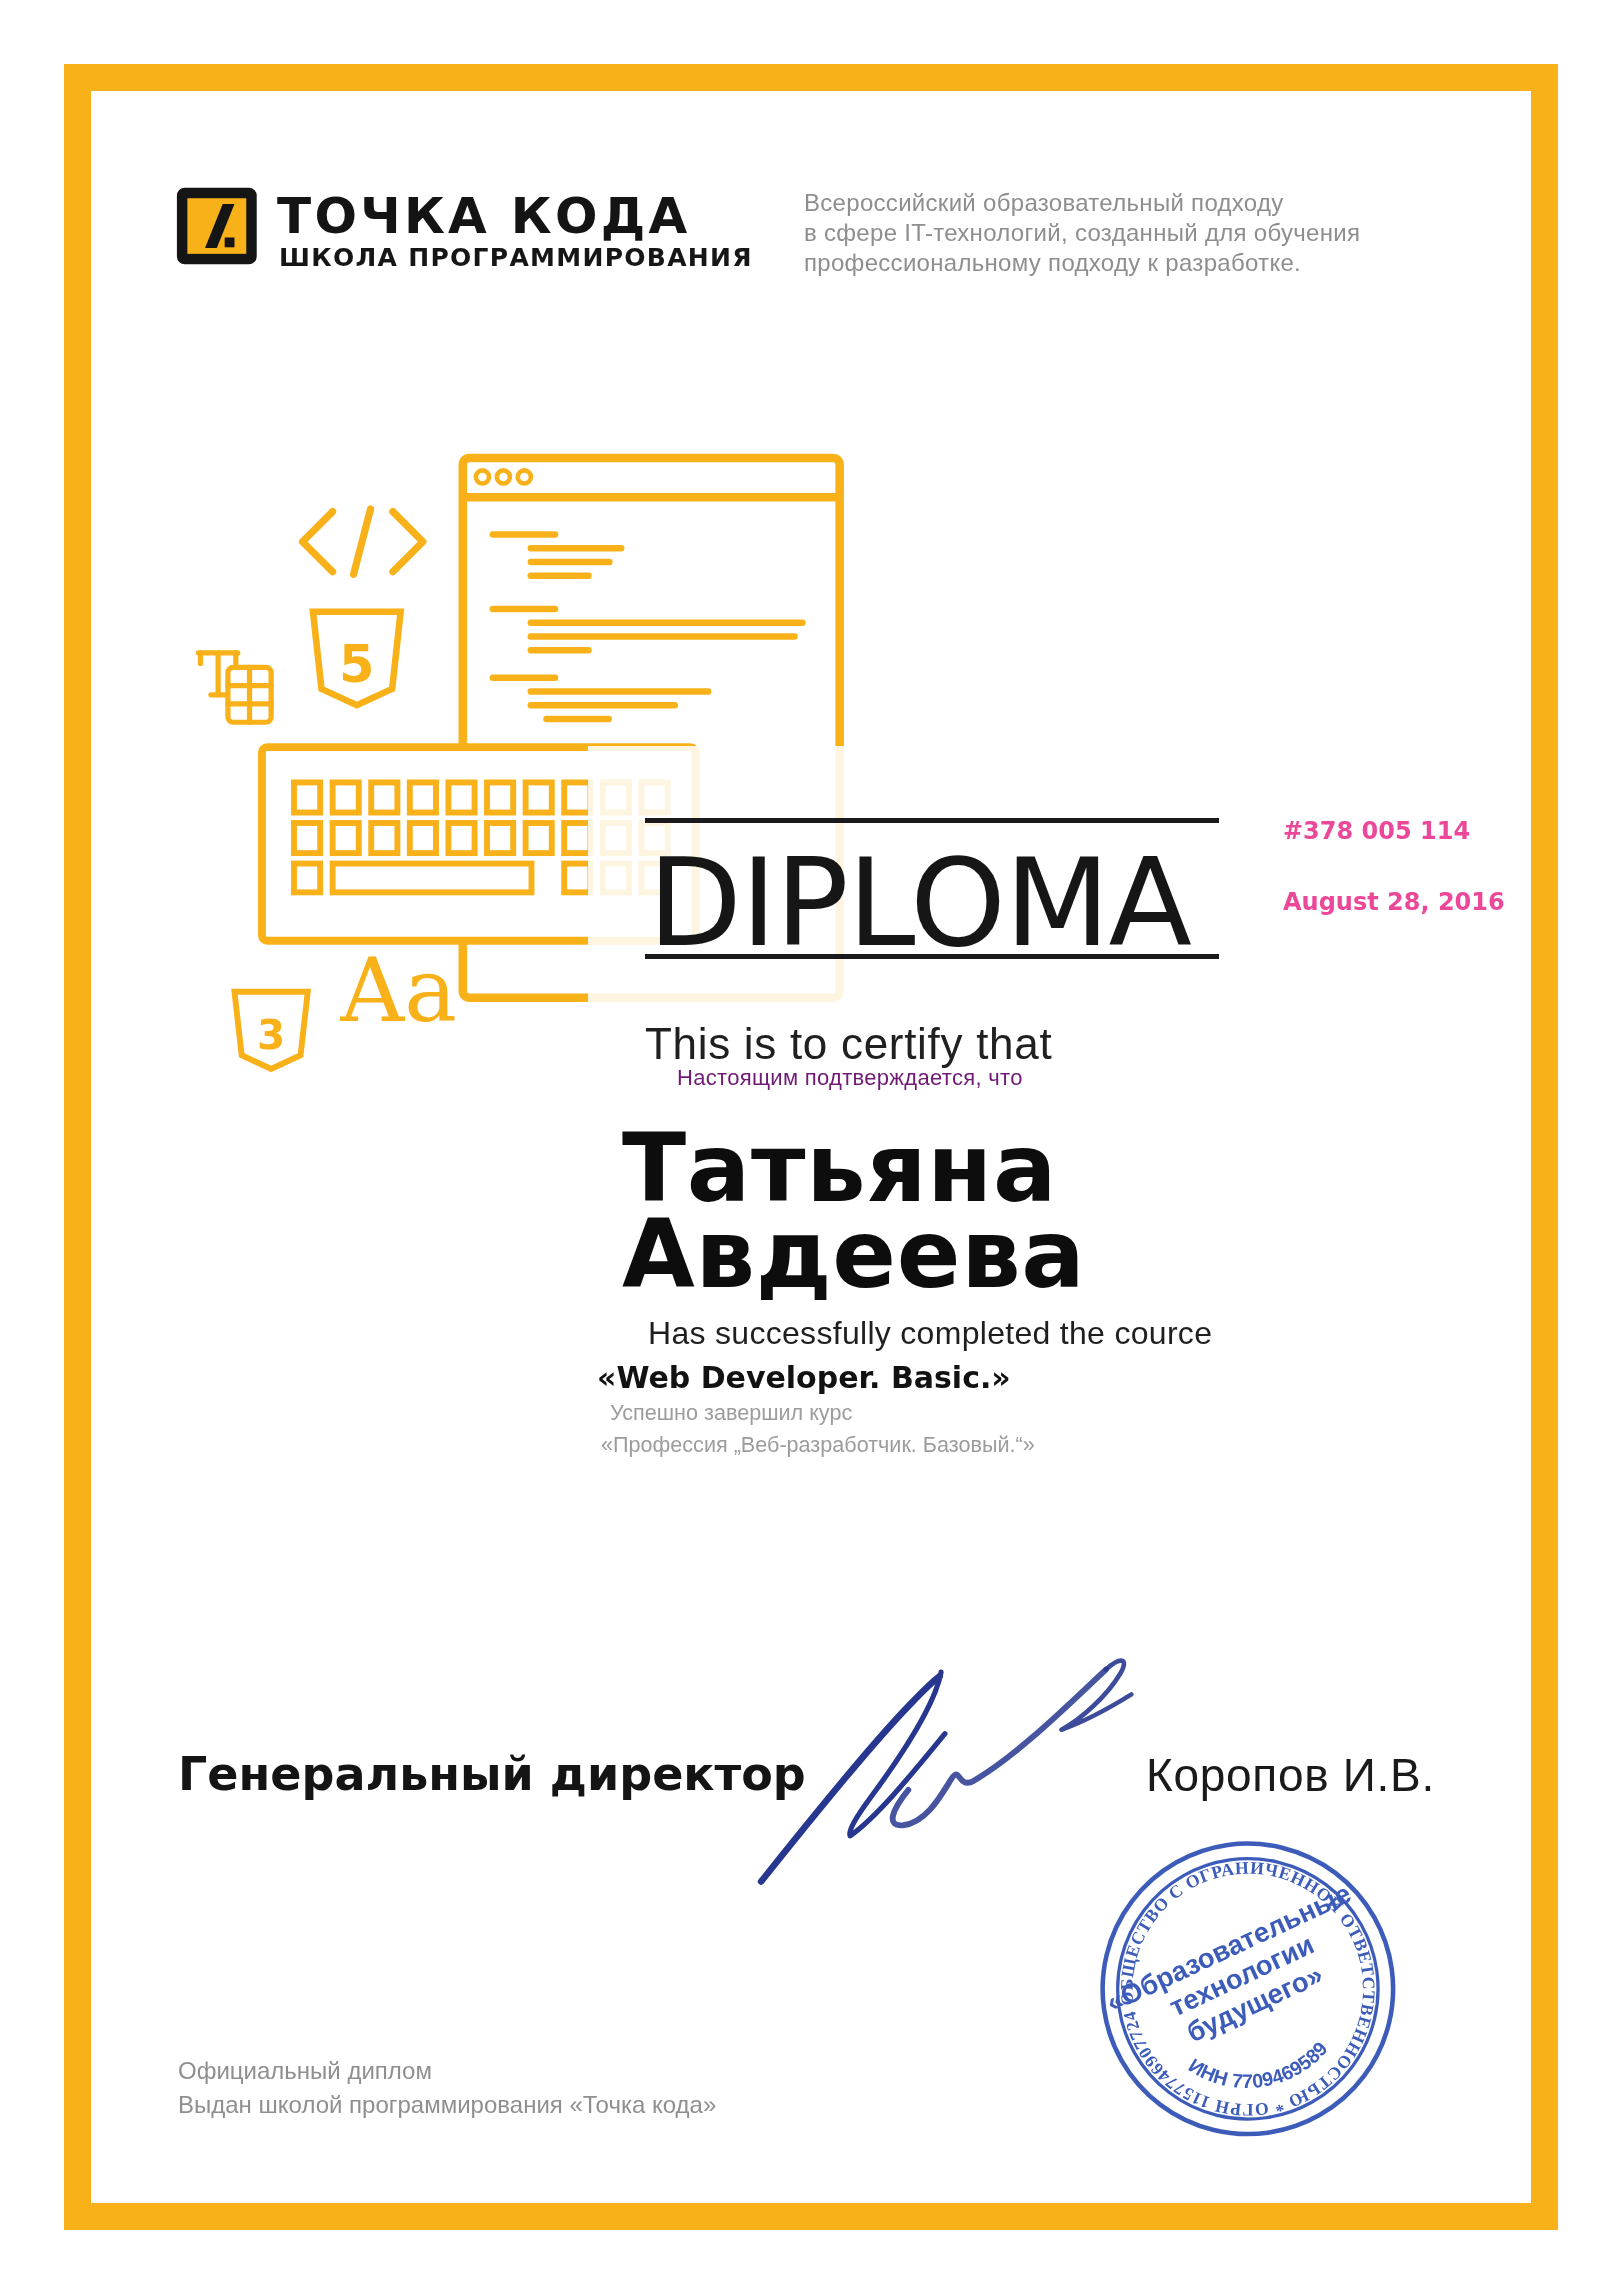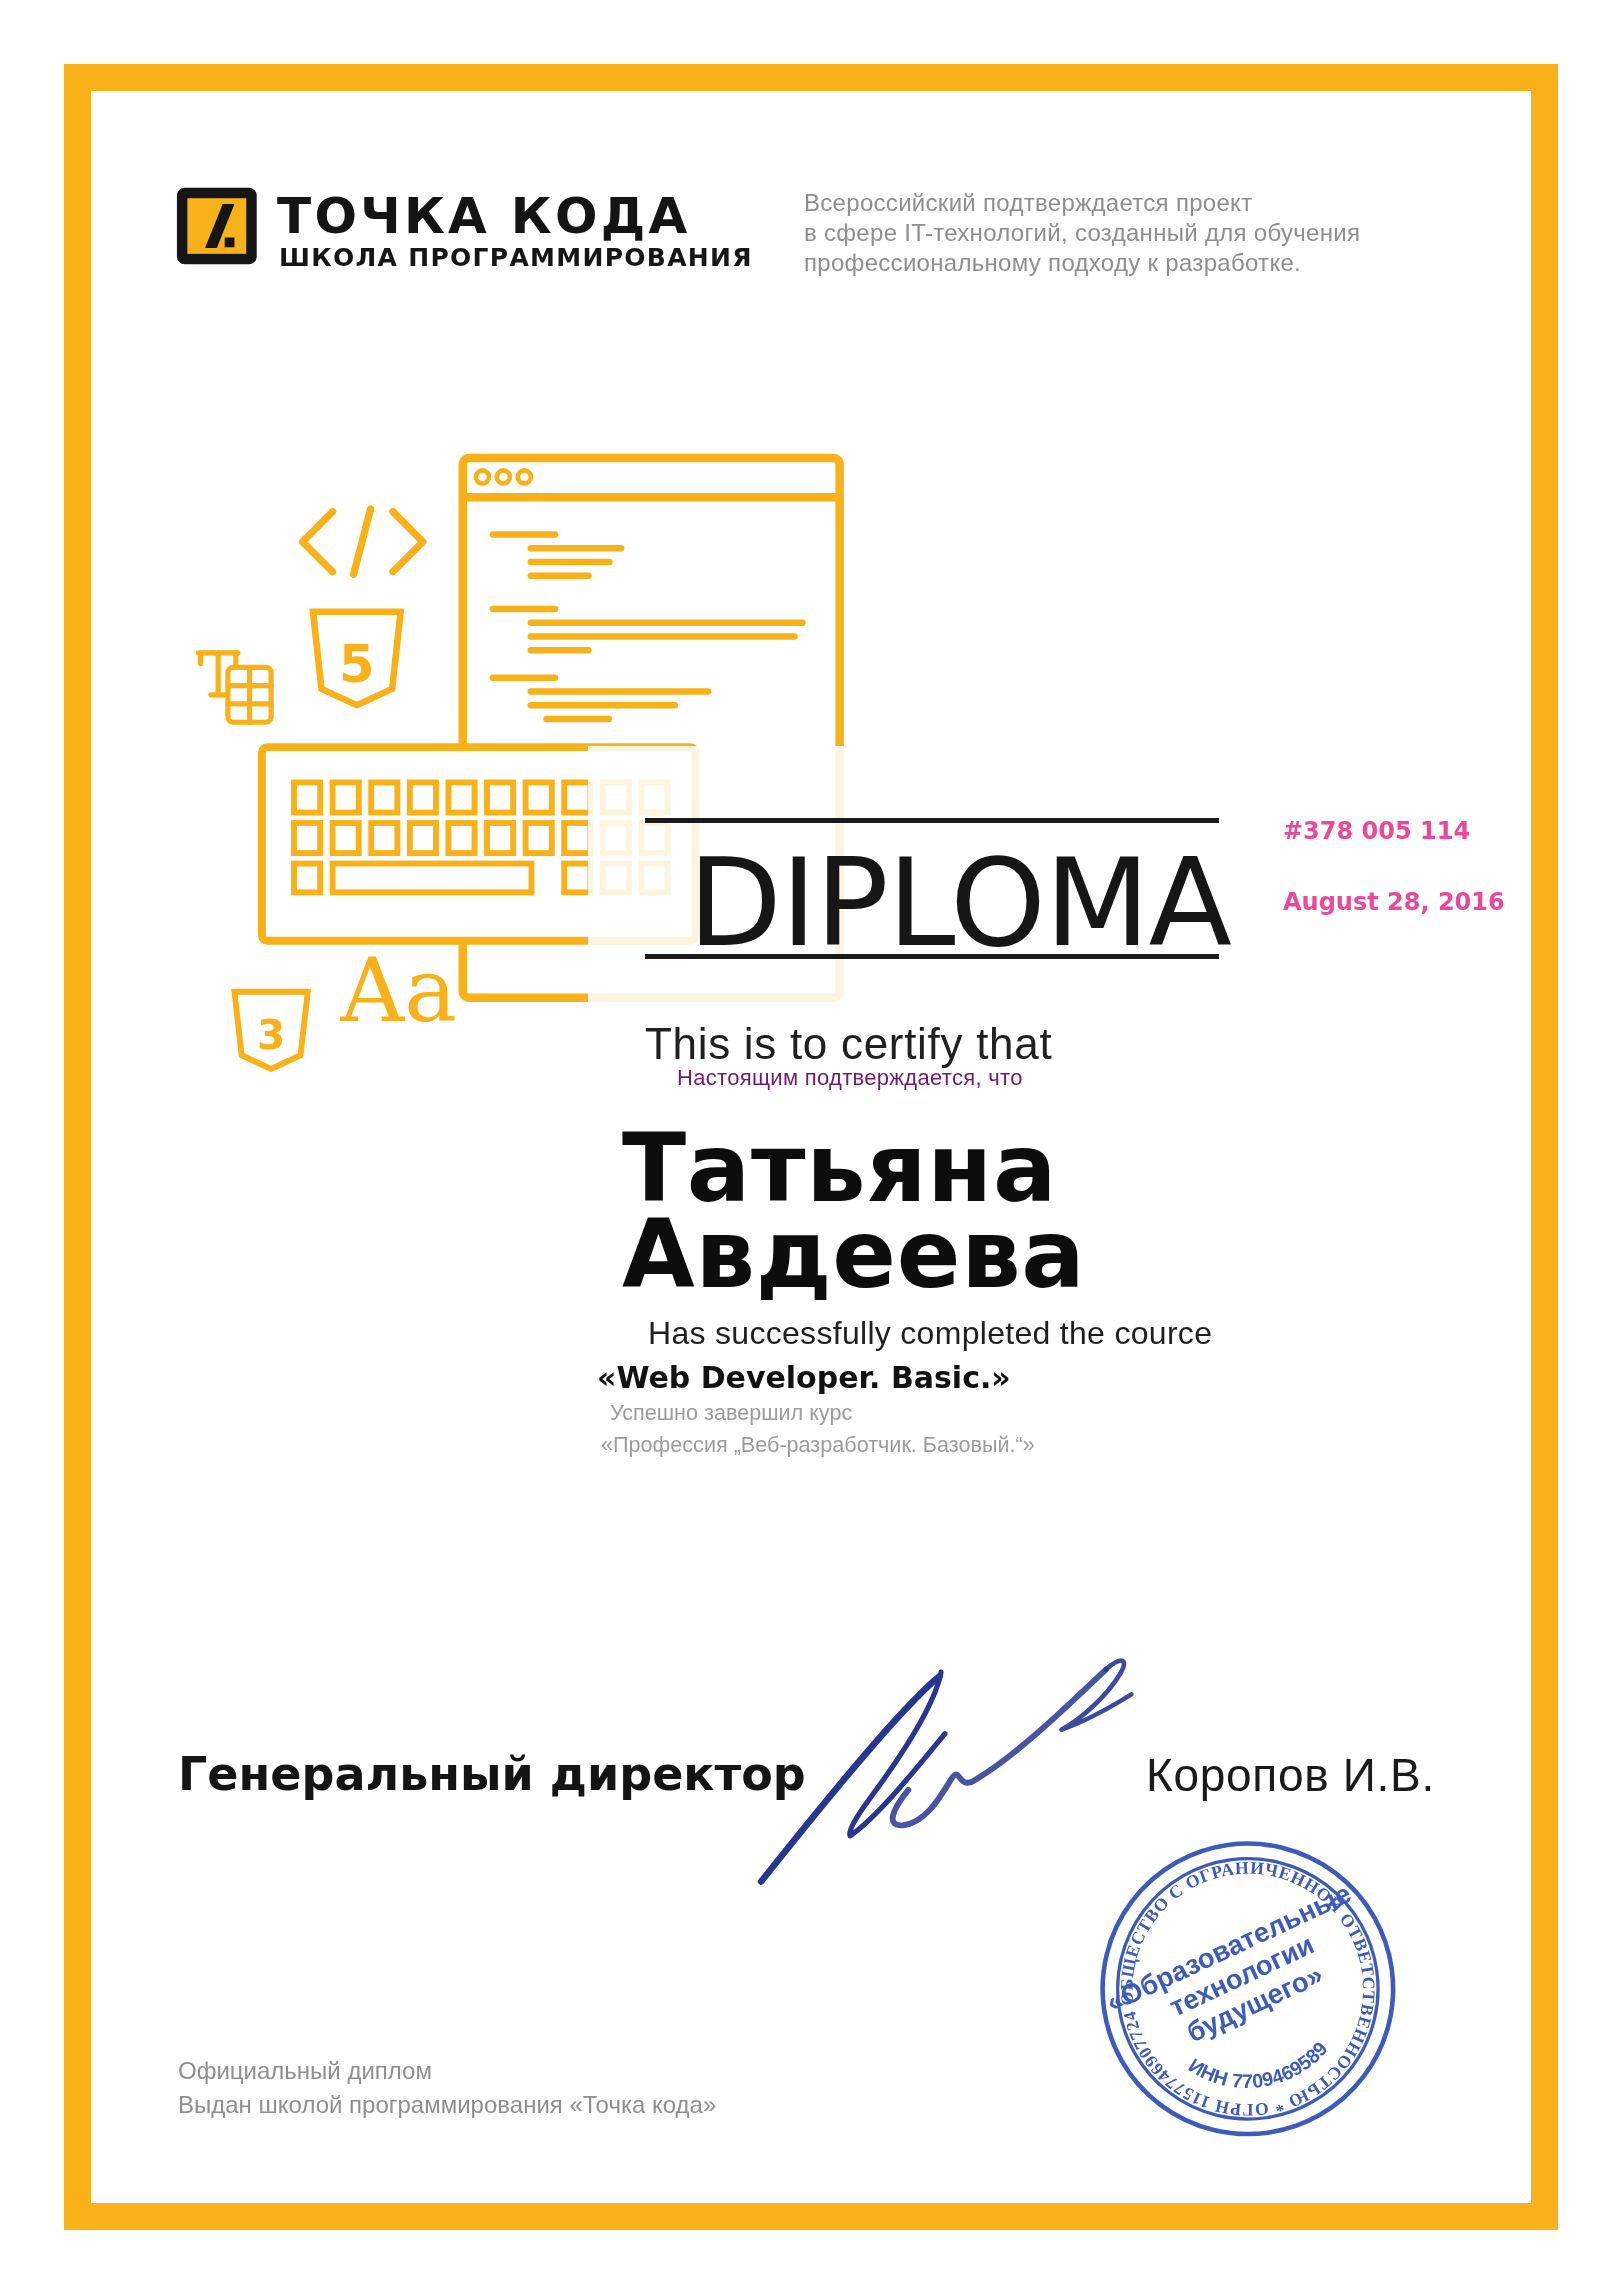--- a/index.html
+++ b/index.html
@@ -33,21 +33,21 @@
     position:absolute; left:588px; top:746px; width:873px; height:711px;
     background:rgba(255,255,255,0.87);
   }
   
   .rule { position:absolute; background:#1A1A1A; height:4.6px; width:574px; left:645px; }
   .rule.top { top:818px; }
   .rule.bottom { top:954px; }
   .diploma-title {
     position:absolute; left:648px; top:842px;
     font-family:"DejaVu Sans", sans-serif; font-weight:normal;
-    font-size:122px; line-height:1; color:#161616; letter-spacing:-1.3px;margin-left:40px;
+    font-size:122px; line-height:1; color:#161616; letter-spacing:-1.3px;
   }
   .cert-number, .cert-date {
     position:absolute; left:1247px;
     font-family:"DejaVu Sans", sans-serif; font-weight:bold;
     font-size:24px; line-height:1; color:#ec4899;margin-left:36px;
   }
   .cert-number { top:819px; }
   .cert-date   { top:890px; }
   .certify-en {
     position:absolute; left:645px; top:1022px;
@@ -194,21 +194,21 @@
       <rect x="270" y="287" width="122" height="117" rx="12" fill="#151515"></rect>
       <rect x="286" y="303" width="90" height="85" fill="#F8B118"></rect>
       <polygon points="340,312 358,312 331,379 313,379" fill="#151515"></polygon>
       <rect x="343" y="363" width="15" height="15" fill="#151515"></rect>
     </g>
   </svg>
 
   <div class="brand">ТОЧКА КОДА</div>
   <div class="tagline">ШКОЛА ПРОГРАММИРОВАНИЯ</div>
   <div class="about">
-    <div>Всероссийский подтверждается проект</div>
+    <div>Всероссийский образовательный подходу</div>
     <div>в сфере IT-технологий, созданный для обучения</div>
     <div>профессиональному подходу к разработке.</div>
   </div>
 
   <div class="veil"></div>
 
   <div class="rule top"></div>
   <div class="diploma-title">DIPLOMA</div>
   <div class="rule bottom"></div>
   <div class="cert-number">#378 005 114</div>

